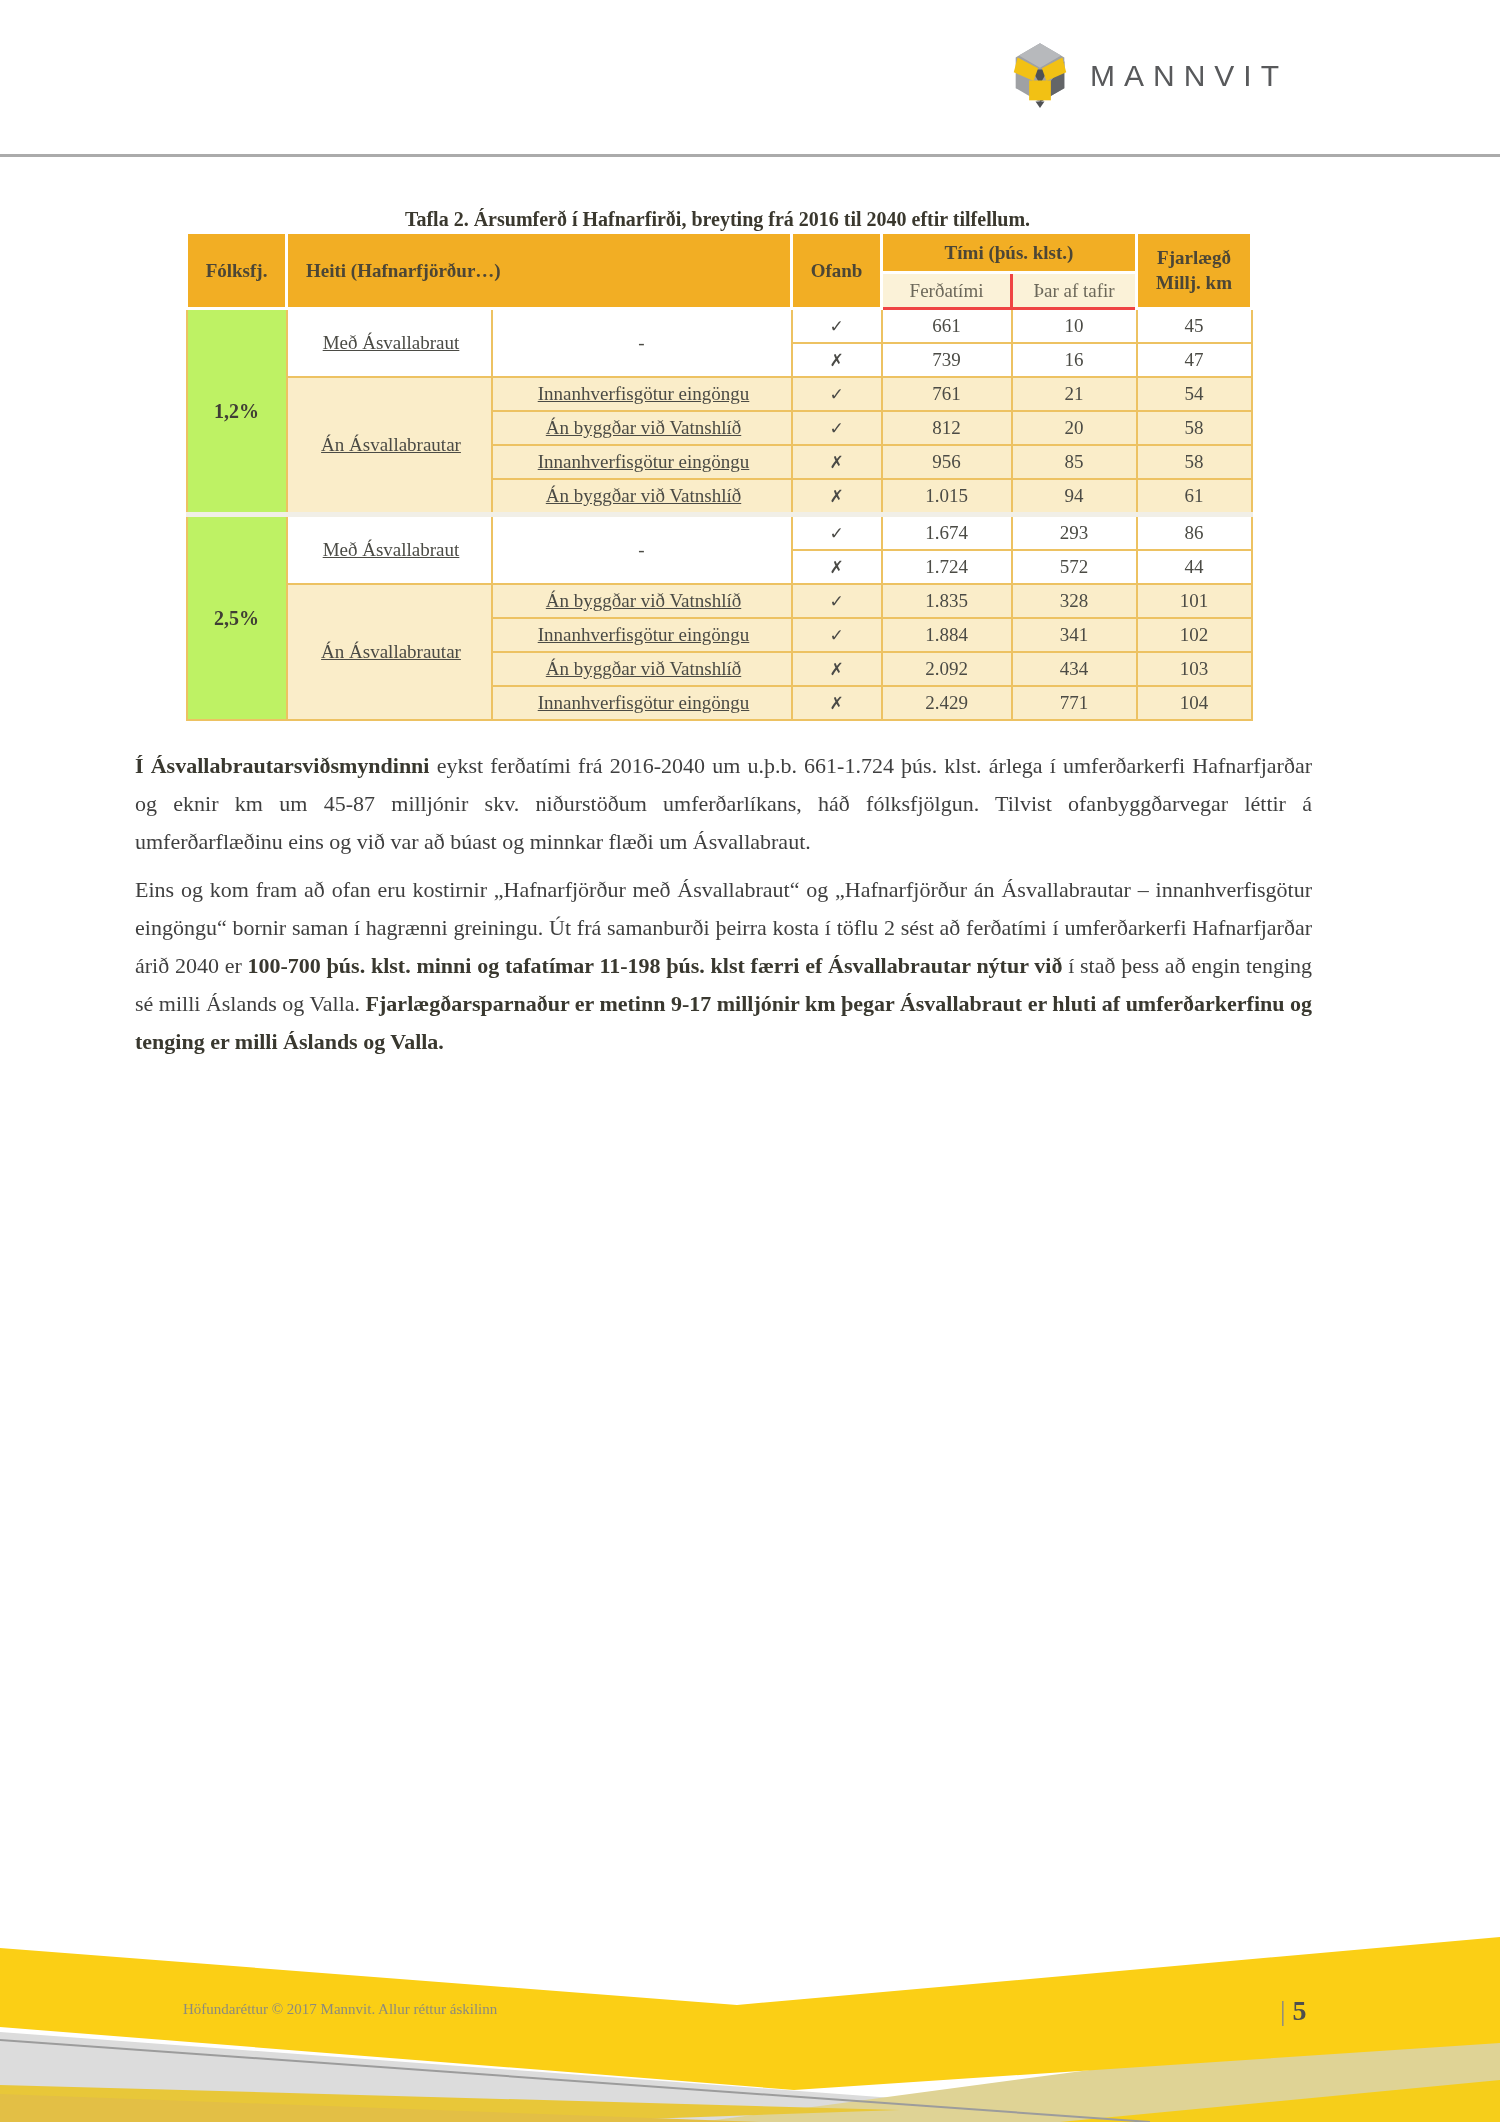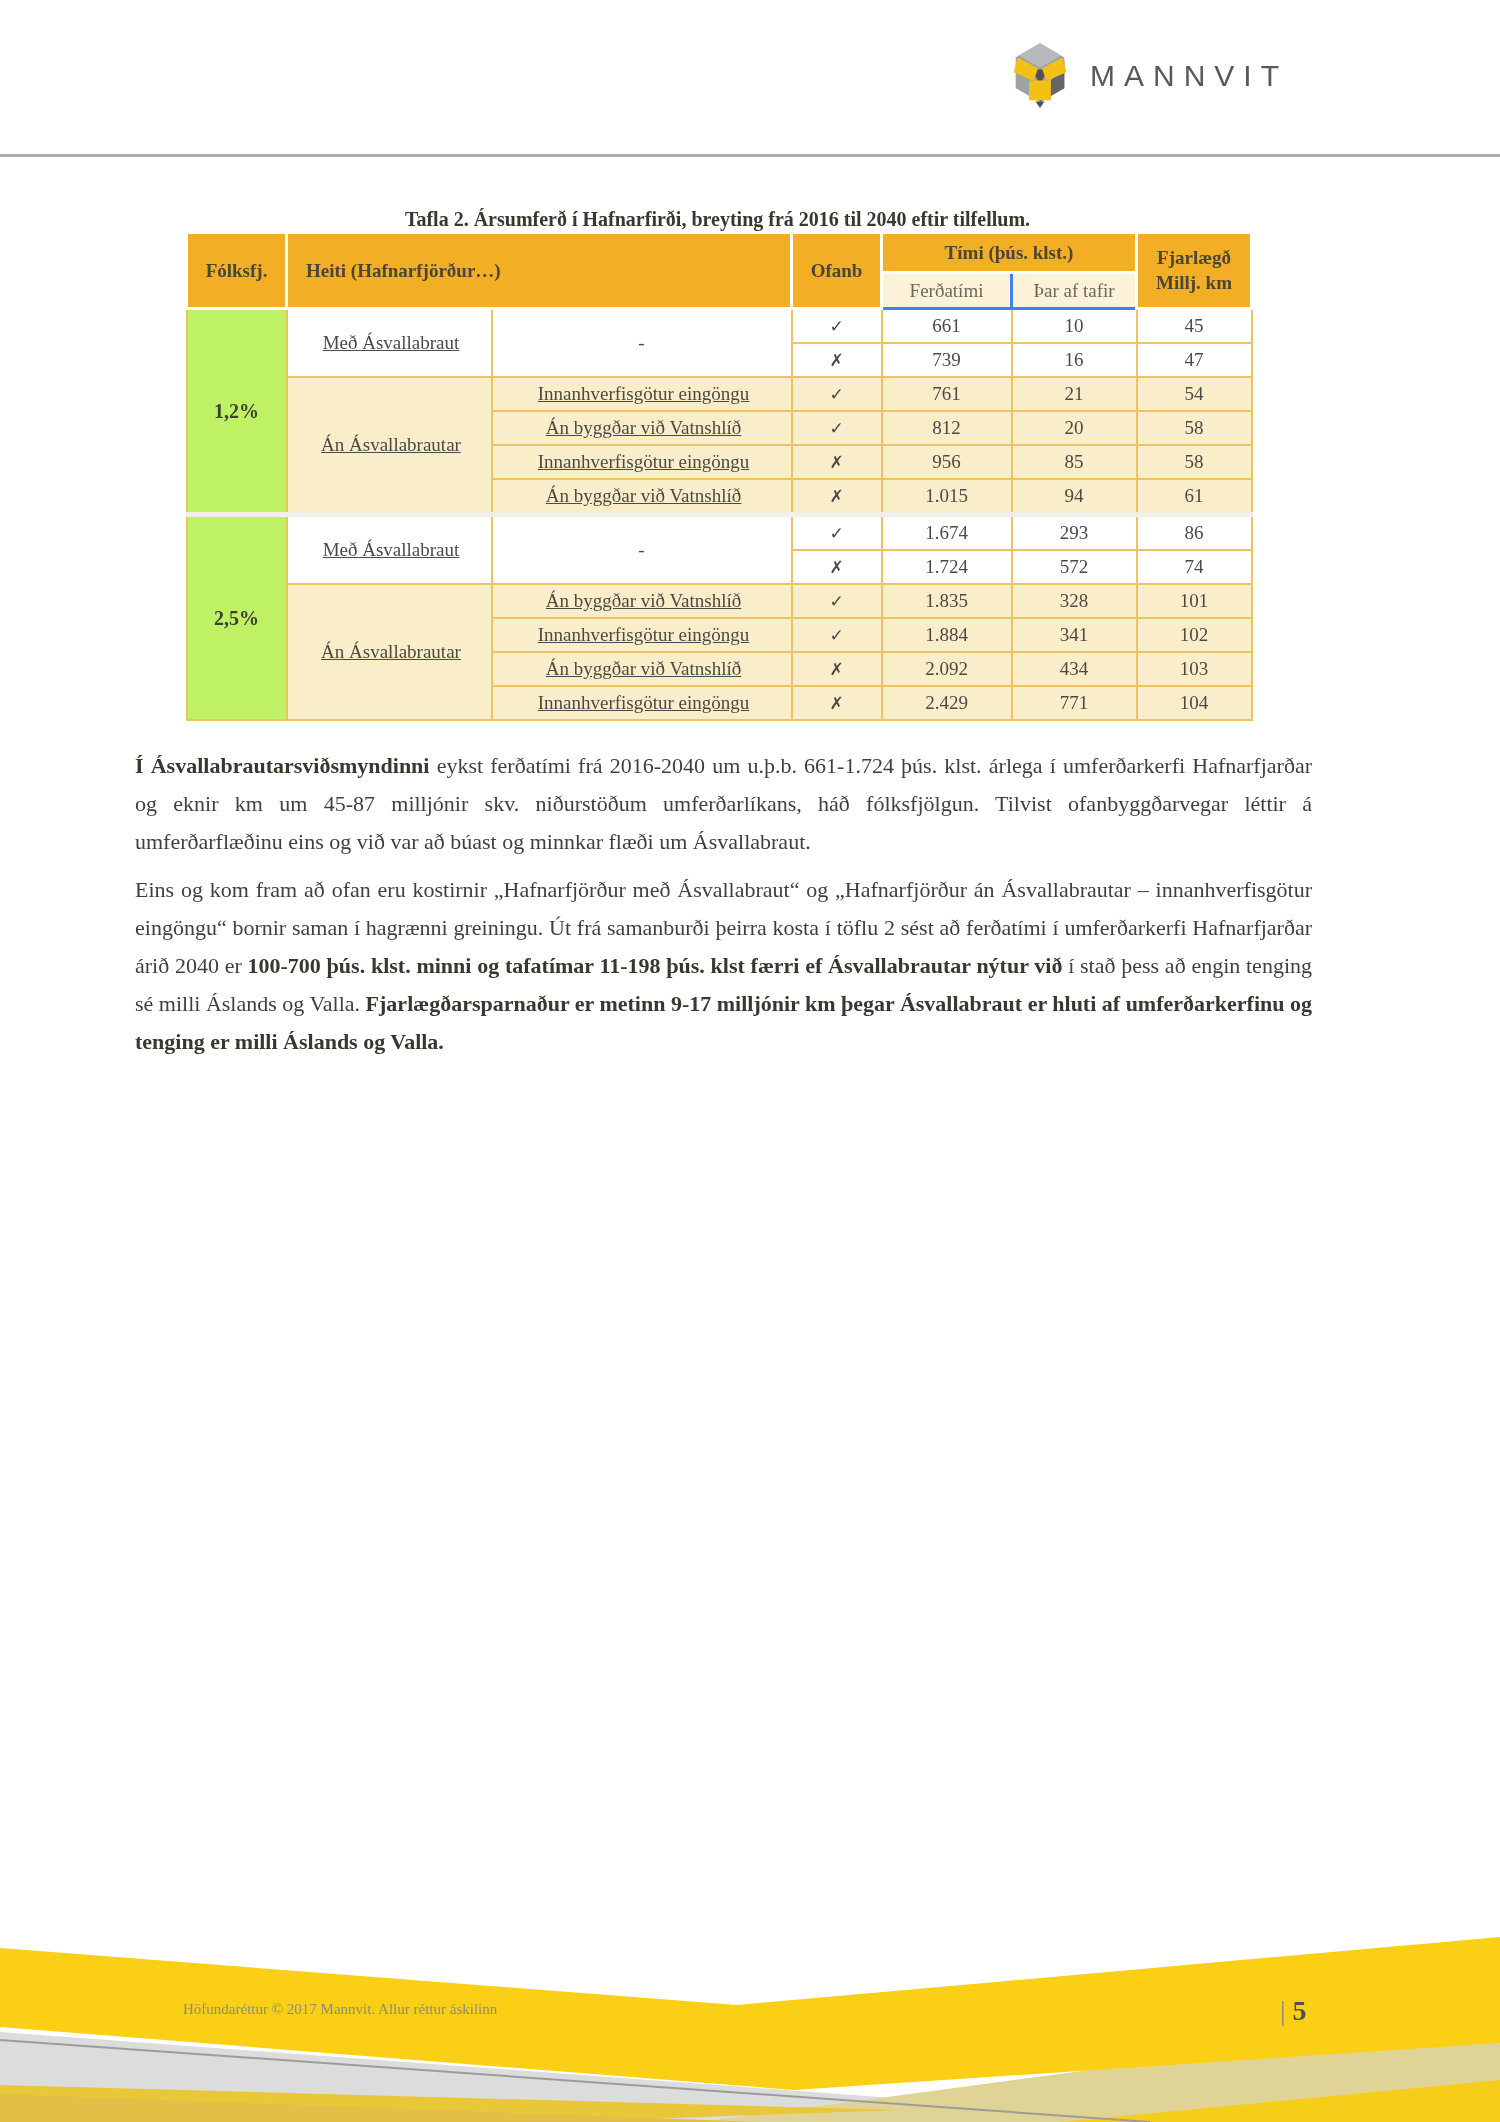--- a/index.html
+++ b/index.html
@@ -23,21 +23,21 @@
   .tablewrap{margin:22px 0 26px 50px;width:1065px;}
   .caption{text-align:center;font-weight:bold;font-size:20px;color:#3A382E;}
   table.t{border-collapse:collapse;table-layout:fixed;width:1065px;font-size:19px;}
   thead tr.hr1{height:40px;}
   thead tr.hr2{height:36px;}
   th.h{background:#F2AE24;color:#4C4636;font-weight:bold;border:3px solid #ffffff;padding:2px 8px;}
   th.pop-h{text-align:center;}
   th.name-h{text-align:left;padding-left:18px;}
   th.ofanb-h,th.time-h,th.dist-h{text-align:center;}
   th.dist-h div{line-height:1.3;}
-  th.sub{background:#FBF2D8;color:#6C685A;font-weight:normal;border:3px solid #3b82f6;text-align:center;padding:2px 6px;margin-top:9px;}
+  th.sub{background:#FBF2D8;color:#6C685A;font-weight:normal;border:3px solid #ef4444;text-align:center;padding:2px 6px;margin-top:9px;}
   tbody td{border:2px solid #EDC262;height:32px;padding:0 8px;color:#4B4B45;}
   td.c{background:#FAEDC9;}
   td.w{background:#ffffff;}
   td.pop{background:#bef264;font-weight:bold;text-align:center;font-size:20px;color:#403E35;}
   td.name{text-align:center;padding-left:12px;text-decoration:underline;}
   td.dash{text-align:center;}
   td.mark{text-align:center;font-family:"DejaVu Sans",sans-serif;font-size:17px;color:#4A4A46;padding:0;}
   td.num{text-align:center;}
   tr.sep td{border-top:5px solid #F1EFE7;}
   
@@ -150,21 +150,21 @@
           <td class="dash w" rowspan="2">-</td>
           <td class="mark w">✓</td>
           <td class="num w">1.674</td>
           <td class="num w">293</td>
           <td class="num w">86</td>
         </tr>
         <tr>
           <td class="mark w">✗</td>
           <td class="num w">1.724</td>
           <td class="num w">572</td>
-          <td class="num w">74</td>
+          <td class="num w">44</td>
         </tr>
         <tr>
           <td class="name c" rowspan="4">Án Ásvallabrautar</td>
           <td class="name c">Án byggðar við Vatnshlíð</td>
           <td class="mark c">✓</td>
           <td class="num c">1.835</td>
           <td class="num c">328</td>
           <td class="num c">101</td>
         </tr>
         <tr>

